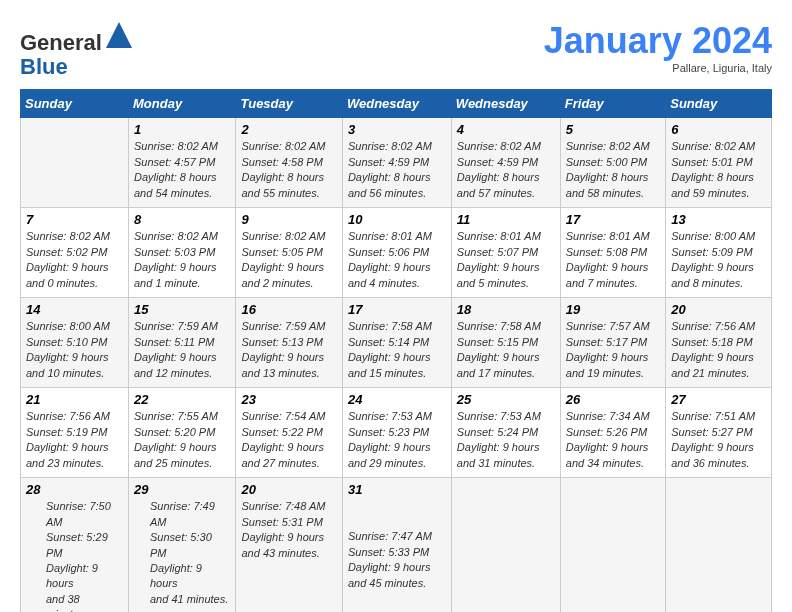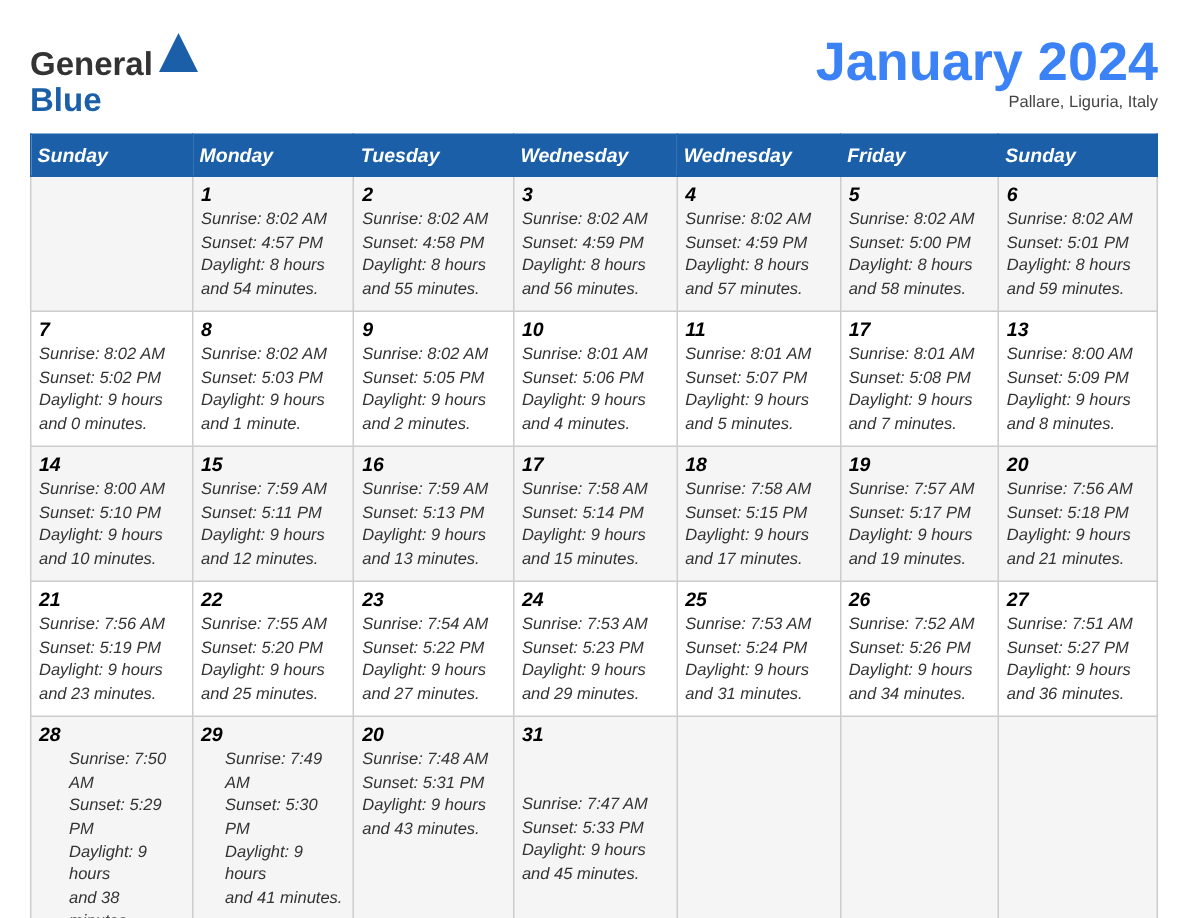--- a/index.html
+++ b/index.html
@@ -299,21 +299,21 @@
         </td>
         <td>
           <span class="day-num">25</span>
           <div class="day-info" style="white-space: pre-line;">Sunrise: 7:53 AM
 Sunset: 5:24 PM
 Daylight: 9 hours
 and 31 minutes.</div>
         </td>
         <td>
           <span class="day-num">26</span>
-          <div class="day-info" style="white-space: pre-line;">Sunrise: 7:52 AM
+          <div class="day-info" style="white-space: pre-line;">Sunrise: 7:34 AM
 Sunset: 5:26 PM
 Daylight: 9 hours
 and 34 minutes.</div>
         </td>
         <td>
           <span class="day-num">27</span>
           <div class="day-info" style="white-space: pre-line;">Sunrise: 7:51 AM
 Sunset: 5:27 PM
 Daylight: 9 hours
 and 36 minutes.</div>

